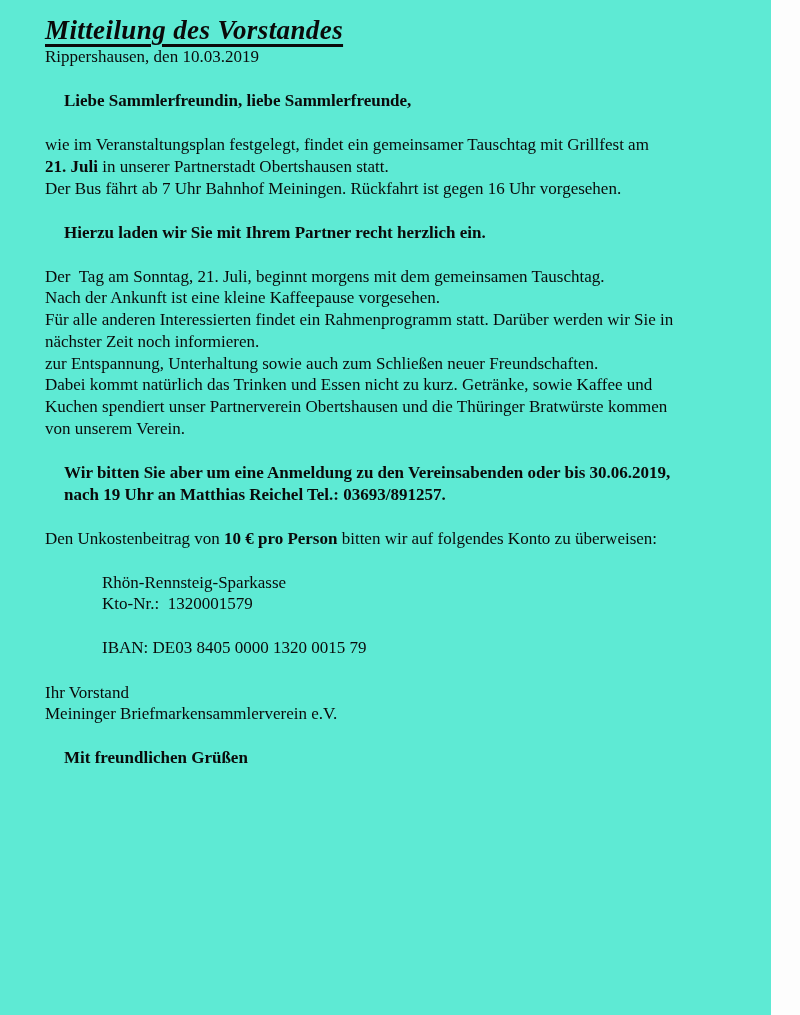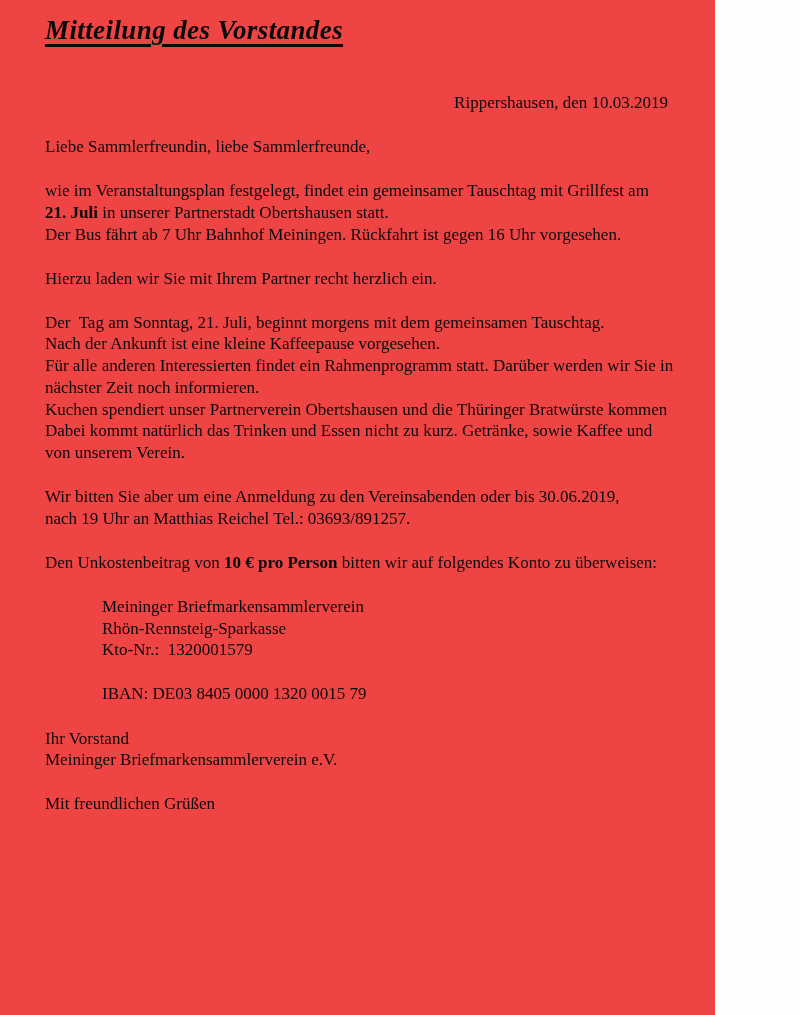--- a/index.html
+++ b/index.html
@@ -7,43 +7,41 @@
     width: 800px;
     min-height: 1015px;
     background: #fdfdfd;
     color: #0a0a0a;
     font-family: "Liberation Serif", "DejaVu Serif", serif;
     font-size: 17px;
     line-height: 21.7px;
   }
   .page {
     box-sizing: border-box;
-    width: 715px;
+    width: 771px;
     min-height: 1015px;
     padding: 14px 47px 20px 45px;
-    background: #ef4444;
+    background: #5eead4;
   }
   .title-wrap { margin: 0; }
   .title {
     display: inline;
     font-size: 27px;
     line-height: 32px;
     font-weight: bold;
     font-style: italic;
     letter-spacing: 0.4px;
     text-decoration: underline;
     text-decoration-thickness: 2.5px;
     text-underline-offset: 5px;
   }
   .dateline {
-    text-align: right;
-    margin-top: 46px;
   }
   .block { margin-top: 22.4px; }
-  .block.bold { font-weight: normal; }
+  .block.bold { font-weight: bold; margin-left: 19px; }
   .block.indent { margin-left: 57px; }
   .line { white-space: pre; }
   .b { font-weight: bold; }
 </style>
 </head>
 <body>
 
 <div class="page">
   <div class="title-wrap">
     <span class="title">Mitteilung des Vorstandes</span>
@@ -61,33 +59,33 @@
         <div class="line"><span>Der Bus fährt ab 7 Uhr Bahnhof Meiningen. Rückfahrt ist gegen 16 Uhr vorgesehen.</span></div>
       </div>
       <div class="block bold">
         <div class="line"><span>Hierzu laden wir Sie mit Ihrem Partner recht herzlich ein.</span></div>
       </div>
       <div class="block">
         <div class="line"><span>Der  Tag am Sonntag, 21. Juli, beginnt morgens mit dem gemeinsamen Tauschtag.</span></div>
         <div class="line"><span>Nach der Ankunft ist eine kleine Kaffeepause vorgesehen.</span></div>
         <div class="line"><span>Für alle anderen Interessierten findet ein Rahmenprogramm statt. Darüber werden wir Sie in</span></div>
         <div class="line"><span>nächster Zeit noch informieren.</span></div>
+        <div class="line"><span>zur Entspannung, Unterhaltung sowie auch zum Schließen neuer Freundschaften.</span></div>
+        <div class="line"><span>Dabei kommt natürlich das Trinken und Essen nicht zu kurz. Getränke, sowie Kaffee und</span></div>
         <div class="line"><span>Kuchen spendiert unser Partnerverein Obertshausen und die Thüringer Bratwürste kommen</span></div>
-        <div class="line"><span>Dabei kommt natürlich das Trinken und Essen nicht zu kurz. Getränke, sowie Kaffee und</span></div>
         <div class="line"><span>von unserem Verein.</span></div>
       </div>
       <div class="block bold">
         <div class="line"><span>Wir bitten Sie aber um eine Anmeldung zu den Vereinsabenden oder bis 30.06.2019,</span></div>
         <div class="line"><span>nach 19 Uhr an Matthias Reichel Tel.: 03693/891257.</span></div>
       </div>
       <div class="block">
         <div class="line"><span>Den Unkostenbeitrag von </span><span class="b">10 € pro Person</span><span> bitten wir auf folgendes Konto zu überweisen:</span></div>
       </div>
       <div class="block indent">
-        <div class="line"><span>Meininger Briefmarkensammlerverein</span></div>
         <div class="line"><span>Rhön-Rennsteig-Sparkasse</span></div>
         <div class="line"><span>Kto-Nr.:  1320001579</span></div>
       </div>
       <div class="block indent">
         <div class="line"><span>IBAN: DE03 8405 0000 1320 0015 79</span></div>
       </div>
       <div class="block">
         <div class="line"><span>Ihr Vorstand</span></div>
         <div class="line"><span>Meininger Briefmarkensammlerverein e.V.</span></div>
       </div>

